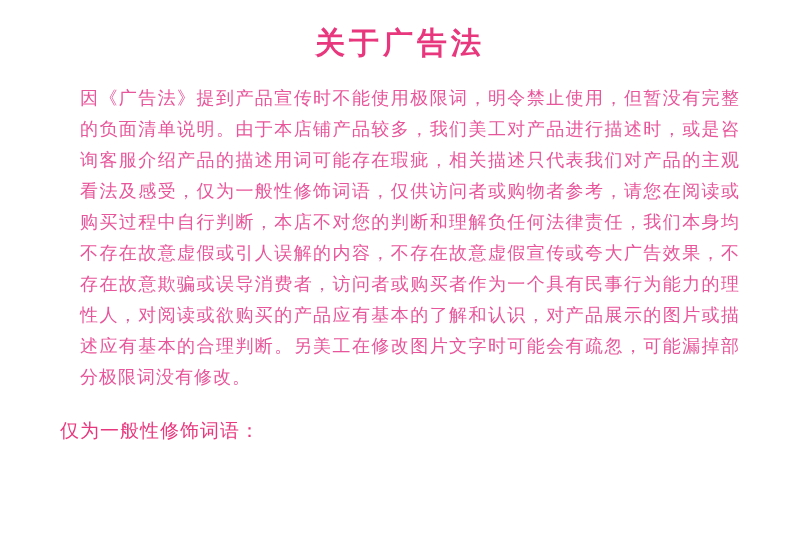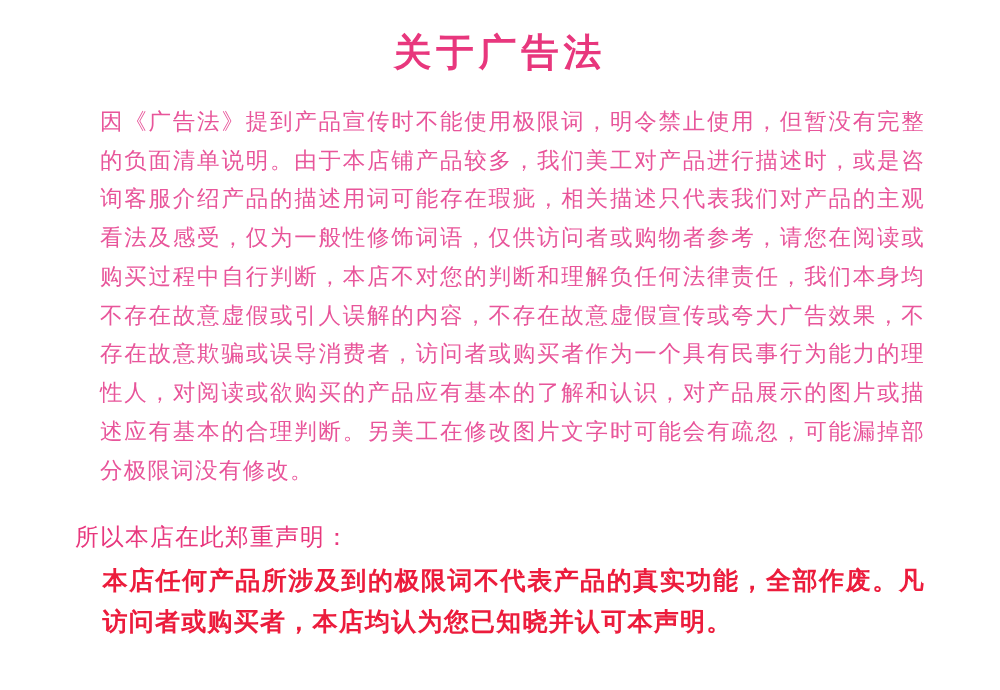--- a/index.html
+++ b/index.html
@@ -62,15 +62,14 @@
     text-justify: inter-ideograph;
     white-space: pre-wrap;
   }
 </style>
 </head>
 <body>
 
 <div class="page">
   <div class="title">关于广告法</div>
   <div class="body-text">因《广告法》提到产品宣传时不能使用极限词，明令禁止使用，但暂没有完整的负面清单说明。由于本店铺产品较多，我们美工对产品进行描述时，或是咨询客服介绍产品的描述用词可能存在瑕疵，相关描述只代表我们对产品的主观看法及感受，仅为一般性修饰词语，仅供访问者或购物者参考，请您在阅读或购买过程中自行判断，本店不对您的判断和理解负任何法律责任，我们本身均不存在故意虚假或引人误解的内容，不存在故意虚假宣传或夸大广告效果，不存在故意欺骗或误导消费者，访问者或购买者作为一个具有民事行为能力的理性人，对阅读或欲购买的产品应有基本的了解和认识，对产品展示的图片或描述应有基本的合理判断。另美工在修改图片文字时可能会有疏忽，可能漏掉部分极限词没有修改。</div>
-  <div class="declare-head">所以本店在此郑重声明：</div>
-  <div class="declare-body">本店任何产品所涉及到的极限词不代表产品的真实功能，全部作废。凡访问者或购买者，本店均认为您已知晓并认可本声明。</div>
+  <div class="declare-head">仅为一般性修饰词语：</div>
 </div>
 
 </body></html>

